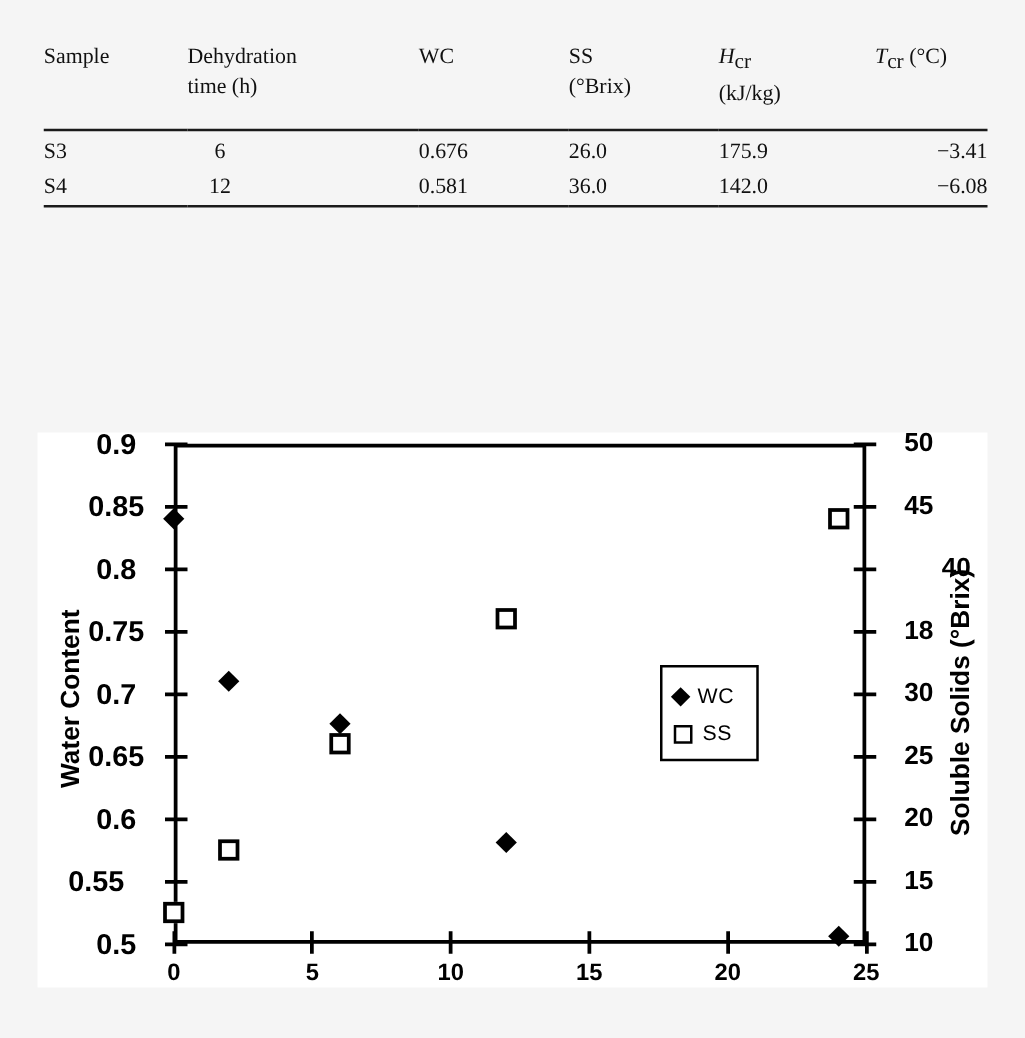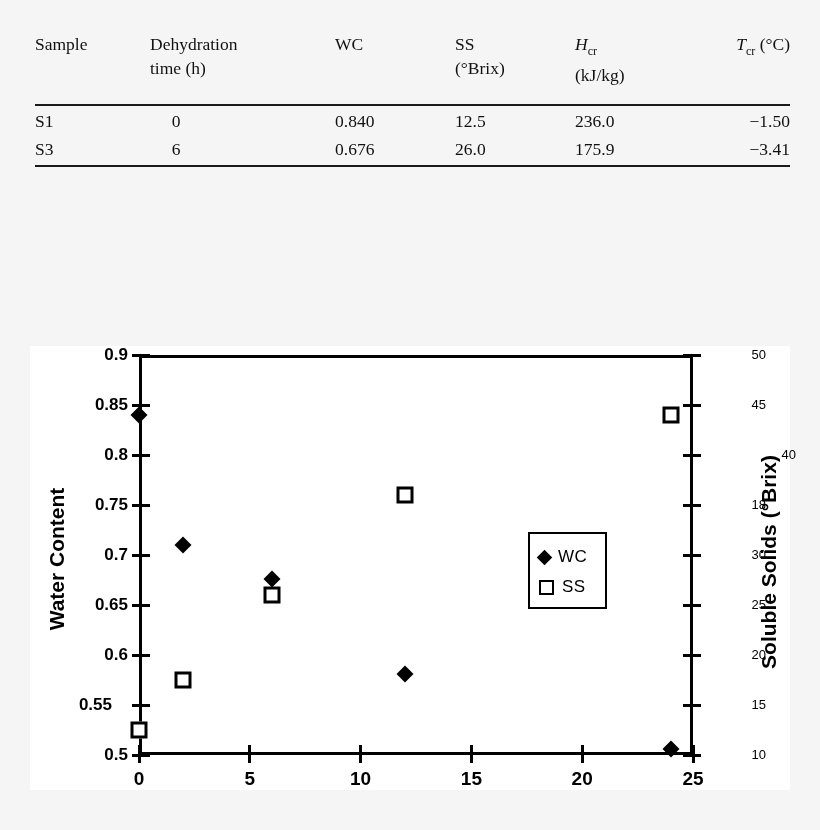--- a/index.html
+++ b/index.html
@@ -14,38 +14,38 @@
     font-family:"Liberation Serif","DejaVu Serif",serif;
     font-size:17.5px; color:#111;
   }
   .data-table col.w0{width:115px;} .data-table col.w1{width:185px;}
   .data-table col.w2{width:120px;} .data-table col.w3{width:120px;}
   .data-table col.w4{width:125px;} .data-table col.w5{width:90px;}
   .data-table th {
     font-weight:normal; text-align:left; vertical-align:top;
     border-bottom:2.5px solid #1a1a1a; padding:0 0 17px 0;
   }
-  .data-table th.c5 { text-align:right; }
+  .data-table th.c5 { }
   .data-table .h1, .data-table .h2 { line-height:24px; white-space:nowrap; }
   .sym { font-style:italic; }
-  .hsub { font-style:normal; font-size:12px; }
+  .hsub { font-style:normal; font-size:17px; }
   .data-table td { padding:5px 0 3px 0; line-height:20px; vertical-align:baseline; }
   .data-table td.c5 { text-align:right; }
   .data-table tbody tr:last-child td { border-bottom:2.5px solid #1a1a1a; padding-bottom:6px; }
   .tval { display:inline-block; width:52px; text-align:center; }
 
   
   .chart { position:absolute; left:30px; top:346px; width:760px; height:444px; background:#fff; }
   .plot-frame { position:absolute; left:109px; top:9px; width:554px; height:400px; border:3px solid #000; background:#fff; }
   .tick { position:absolute; background:#000; z-index:1; }
   .tick-x { width:3px; height:18px; }
   .tick-y { width:18px; height:3px; }
   .xlab { position:absolute; width:50px; text-align:center; font-size:19px; font-weight:bold; line-height:22px; }
-  .ylab-l { position:absolute; width:70px; text-align:right; font-size:17px; font-weight:bold; line-height:22px; }
-  .ylab-r { position:absolute; width:62px; text-align:right; font-size:13px; font-weight:normal; line-height:22px; }
+  .ylab-l { position:absolute; width:70px; text-align:center; font-size:23px; font-weight:bold; line-height:22px; }
+  .ylab-r { position:absolute; width:62px; text-align:center; font-size:21px; font-weight:bold; line-height:22px; }
   .axis-title {
     position:absolute; font-size:21px; font-weight:bold; white-space:nowrap;
     transform:translate(-50%,-50%) rotate(-90deg);
   }
   .marker-diamond {
     position:absolute; width:12px; height:12px; background:#000;
     transform:translate(-50%,-50%) rotate(45deg); z-index:3;
   }
   .marker-square {
     position:absolute; width:17px; height:17px; background:#fff;
@@ -96,34 +96,34 @@
           <div class="h2">(kJ/kg)</div>
         </th>
         <th class="c5">
           <div class="h1"><i class="sym">T</i><sub class="hsub">cr</sub><span> (°C)</span></div>
           <div class="h2"></div>
         </th>
       </tr>
     </thead>
     <tbody>
       <tr>
-        <td class="c0">S1</td>
-        <td class="c1"><span class="tval">0</span></td>
-        <td class="c2">0.840</td>
-        <td class="c3">12.5</td>
-        <td class="c4">236.0</td>
-        <td class="c5">−1.50</td>
-      </tr>
-      <tr>
         <td class="c0">S3</td>
         <td class="c1"><span class="tval">6</span></td>
         <td class="c2">0.676</td>
         <td class="c3">26.0</td>
         <td class="c4">175.9</td>
         <td class="c5">−3.41</td>
+      </tr>
+      <tr>
+        <td class="c0">S4</td>
+        <td class="c1"><span class="tval">12</span></td>
+        <td class="c2">0.581</td>
+        <td class="c3">36.0</td>
+        <td class="c4">142.0</td>
+        <td class="c5">−6.08</td>
       </tr>
     </tbody>
   </table>
 
   <div class="chart">
     <div class="plot-frame"></div>
 
     <div class="axis-title" style="left:27px; top:213px;">Water Content</div>
     <div class="axis-title" style="left:739px; top:216px;">Soluble Solids (°Brix)</div>
 

